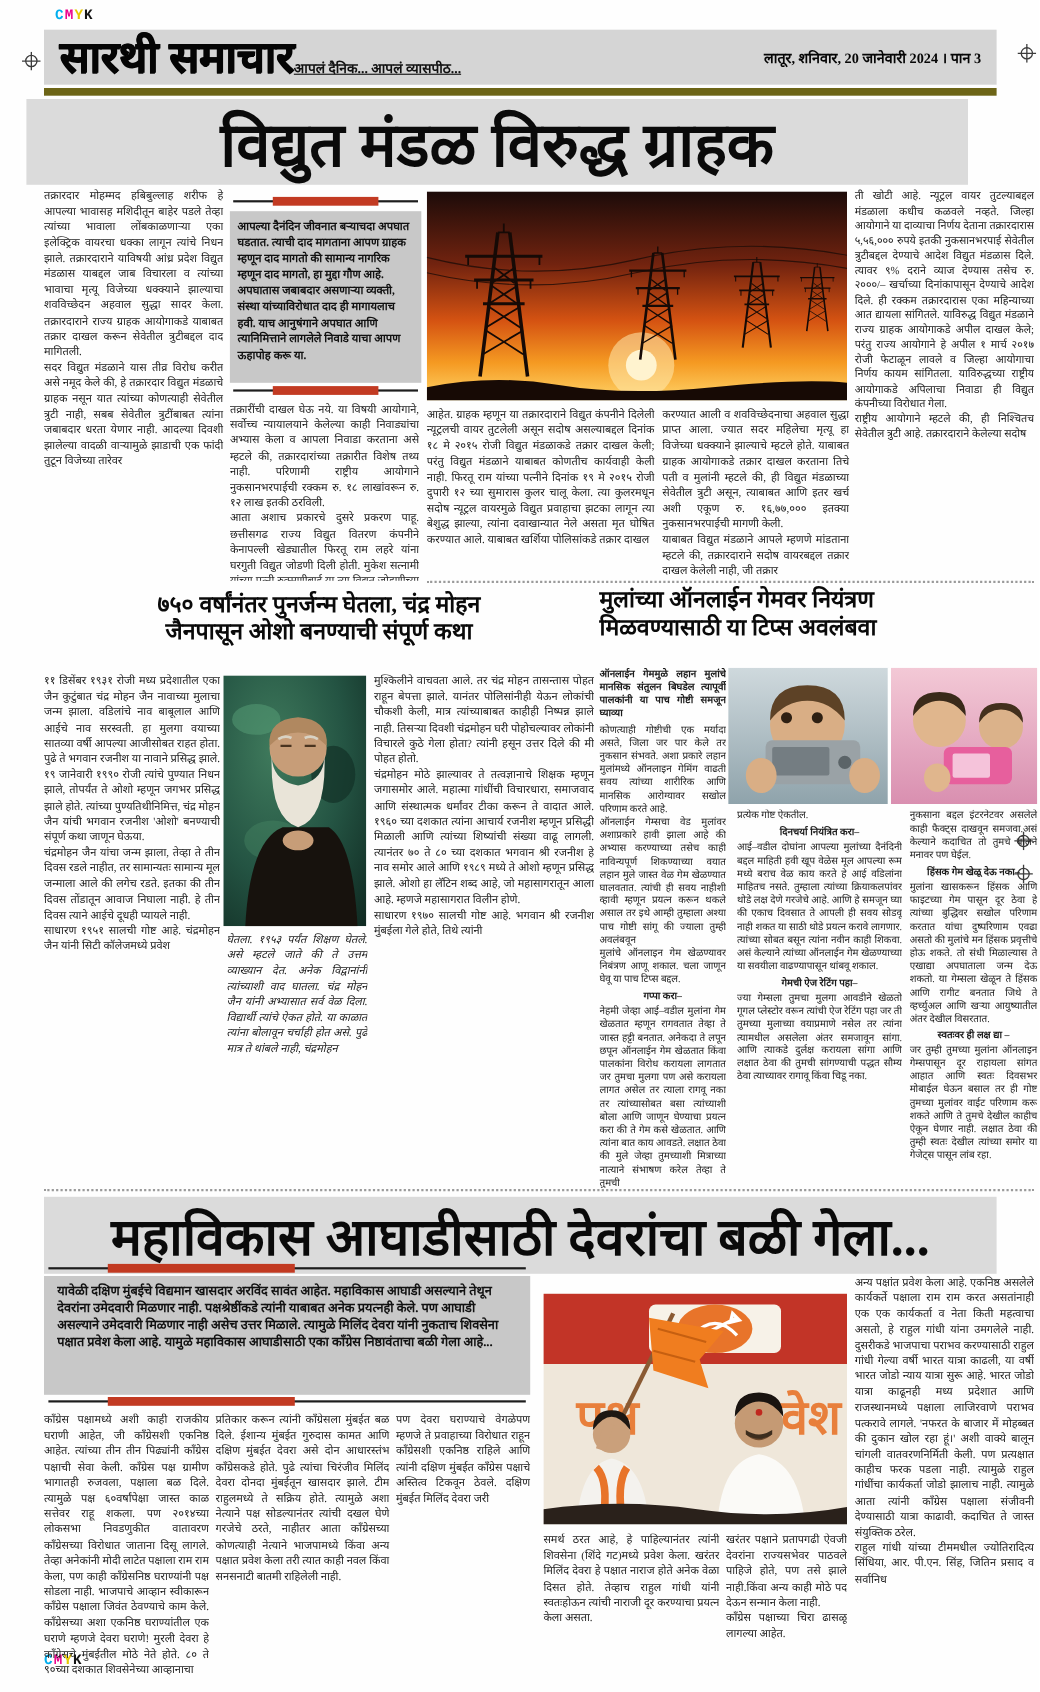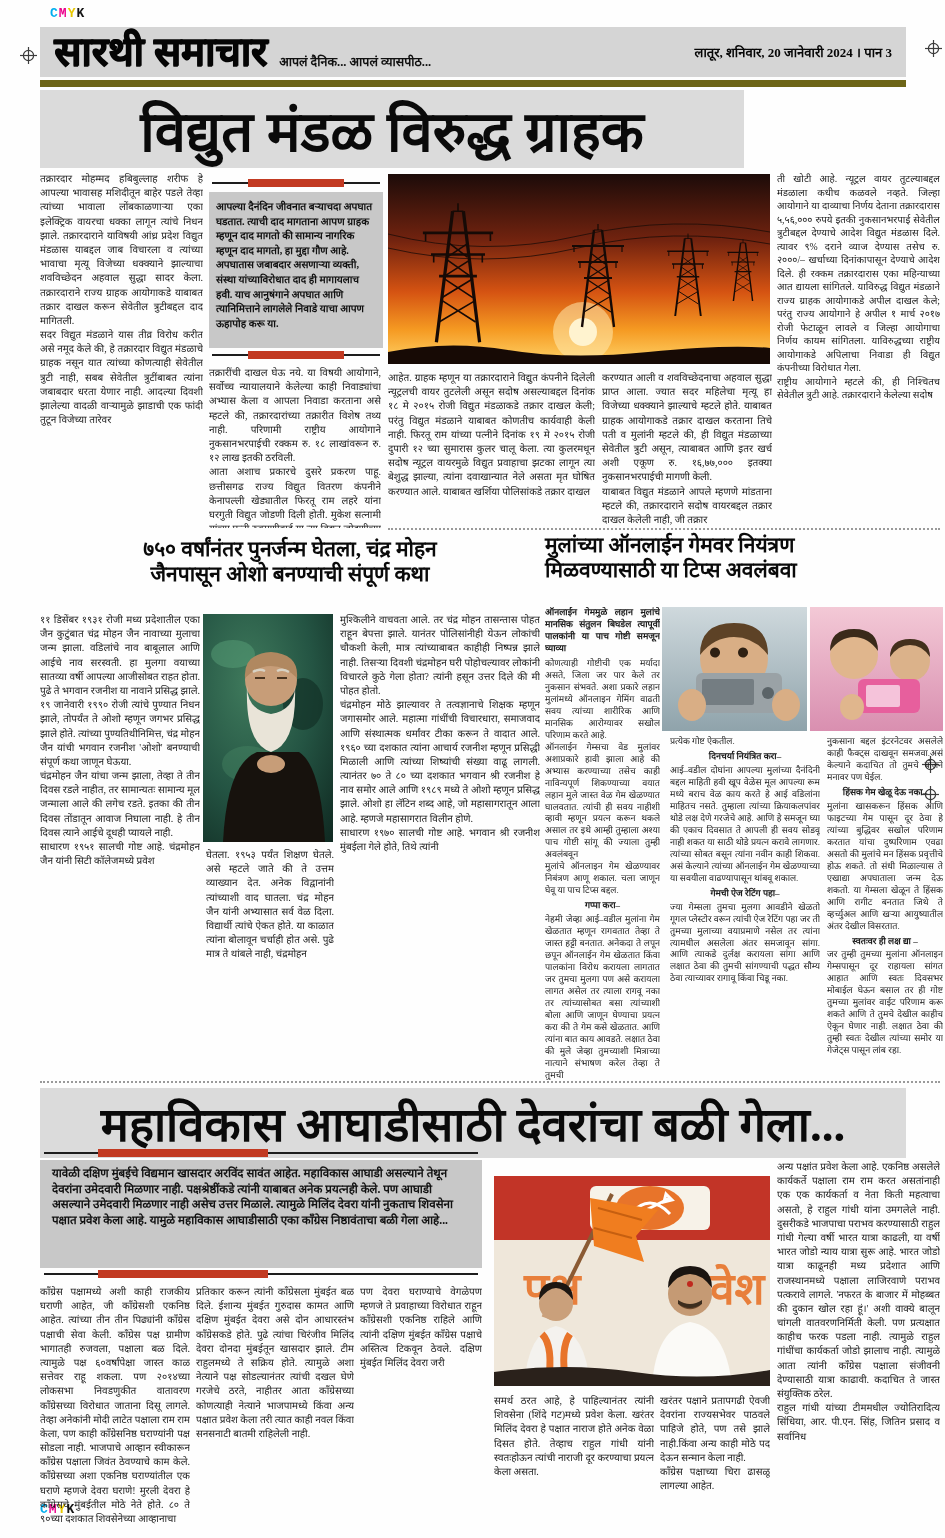--- a/index.html
+++ b/index.html
@@ -2,27 +2,27 @@
 <html><head>
 <meta charset="utf-8">
 <style>
   html,body{margin:0;padding:0;background:#ffffff;}
   .page{position:relative;width:945px;height:1538px;background:#fefefe;
         font-family:"Liberation Serif","DejaVu Serif",serif;color:#161616;overflow:hidden;}
   
   .masthead{position:absolute;left:40px;top:27px;width:866px;height:50px;background:#d5d5d5;
             display:flex;align-items:center;padding:0 14px;box-sizing:border-box;}
   .logo{font-size:40px;font-weight:bold;color:#050505;text-shadow:1px 0 #050505,0 1px #050505;line-height:1;}
-  .tagline{margin-left:12px;align-self:flex-end;padding-bottom:7px;font-size:12.5px;font-weight:bold;color:#111;}
+  .tagline{align-self:flex-end;padding-bottom:7px;font-size:12.5px;font-weight:bold;color:#111;text-decoration:underline;}
   .dateline{margin-left:auto;font-size:13px;font-weight:bold;color:#060606;}
   .rule-olive{position:absolute;left:40px;top:80px;width:866px;height:7px;background:#6d6517;}
   
   .band{position:absolute;background:#dbdbdb;display:flex;align-items:center;justify-content:center;
         font-weight:bold;color:#0a0a0a;}
-  .band1{left:40px;top:90px;width:704px;height:78px;font-size:56px;justify-content:center;}
+  .band1{left:24px;top:90px;width:856px;height:78px;font-size:56px;justify-content:center;}
   .band4{left:40px;top:1088px;width:866px;height:70px;font-size:47px;text-align:right;}
   
   .h2{position:absolute;font-weight:bold;font-size:21px;line-height:1.18;color:#0a0a0a;white-space:pre-line;}
   
   .col{position:absolute;text-align:justify;font-size:10px;line-height:1.42;color:#1b1b1b;
        white-space:pre-line;overflow:hidden;}
   .small{font-size:9px;line-height:1.33;}
   .cbody{text-align:justify;white-space:pre-line;}
   .lead{font-weight:bold;text-align:justify;white-space:pre-line;margin-bottom:3px;}
   .subhead{font-weight:bold;text-align:center;margin:3px 0 2px 0;}
@@ -148,21 +148,21 @@
     <ellipse cx="45" cy="150" rx="26" ry="18" fill="#4d8f6b" opacity="0.35"></ellipse>
     <path d="M20,228 Q24,150 54,138 L96,138 Q118,152 122,228 Z" fill="#17120d"></path>
     <circle cx="68" cy="66" r="26" fill="#c79d78"></circle>
     <path d="M42,64 Q40,40 68,38 Q96,40 94,64 Q82,52 68,52 Q54,52 42,64" fill="#b08860"></path>
     <path d="M44,72 Q42,130 68,138 Q94,130 92,72 Q92,96 68,100 Q44,96 44,72" fill="#e9e4d8"></path>
     <path d="M52,64 L62,64 M74,64 L84,64" stroke="#4a3420" stroke-width="2"></path>
     <path d="M50,58 Q56,54 62,57 M74,57 Q80,54 86,58" stroke="#d8d2c4" stroke-width="2.5" fill="none"></path>
     <ellipse cx="68" cy="150" rx="14" ry="9" fill="#c79d78"></ellipse>
   </svg>
 
-  <div class="col" style="left:206px;top:848px;width:128px;height:232px;">घेतला. १९५३ पर्यंत शिक्षण घेतले. असे म्हटले जाते की ते उत्तम व्याख्यान देत. अनेक विद्वानांनी त्यांच्याशी वाद घातला. चंद्र मोहन जैन यांनी अभ्यासात सर्व वेळ दिला. विद्यार्थी त्यांचे ऐकत होते. या काळात त्यांना बोलावून चर्चाही होत असे. पुढे मात्र ते थांबले नाही, चंद्रमोहन</div>
+  <div class="col" style="left:206px;top:848px;width:128px;height:232px;font-style:italic;">घेतला. १९५३ पर्यंत शिक्षण घेतले. असे म्हटले जाते की ते उत्तम व्याख्यान देत. अनेक विद्वानांनी त्यांच्याशी वाद घातला. चंद्र मोहन जैन यांनी अभ्यासात सर्व वेळ दिला. विद्यार्थी त्यांचे ऐकत होते. या काळात त्यांना बोलावून चर्चाही होत असे. पुढे मात्र ते थांबले नाही, चंद्रमोहन</div>
   <div class="col" style="left:340px;top:613px;width:200px;height:467px;">मुश्किलीने वाचवता आले. तर चंद्र मोहन तासन्तास पोहत राहून बेपत्ता झाले. यानंतर पोलिसांनीही येऊन लोकांची चौकशी केली, मात्र त्यांच्याबाबत काहीही निष्पन्न झाले नाही. तिसऱ्या दिवशी चंद्रमोहन घरी पोहोचल्यावर लोकांनी विचारले कुठे गेला होता? त्यांनी हसून उत्तर दिले की मी पोहत होतो.
 चंद्रमोहन मोठे झाल्यावर ते तत्वज्ञानाचे शिक्षक म्हणून जगासमोर आले. महात्मा गांधींची विचारधारा, समाजवाद आणि संस्थात्मक धर्मांवर टीका करून ते वादात आले. १९६० च्या दशकात त्यांना आचार्य रजनीश म्हणून प्रसिद्धी मिळाली आणि त्यांच्या शिष्यांची संख्या वाढू लागली. त्यानंतर ७० ते ८० च्या दशकात भगवान श्री रजनीश हे नाव समोर आले आणि १९८९ मध्ये ते ओशो म्हणून प्रसिद्ध झाले. ओशो हा लॅटिन शब्द आहे, जो महासागरातून आला आहे. म्हणजे महासागरात विलीन होणे.
 साधारण १९७० सालची गोष्ट आहे. भगवान श्री रजनीश मुंबईला गेले होते, तिथे त्यांनी</div>
 
   <div class="h2" style="left:545px;top:533px;width:400px;">मुलांच्या ऑनलाईन गेमवर नियंत्रण
 मिळवण्यासाठी या टिप्स अवलंबवा</div>
 
   <div class="col small" style="left:545px;top:607px;width:115px;height:473px;white-space:normal;">
     <div class="lead">ऑनलाईन गेममुळे लहान मुलांचे मानसिक संतुलन बिघडेल त्यापूर्वी पालकांनी या पाच गोष्टी समजून घ्याव्या</div>
     <div class="cbody">कोणत्याही गोष्टीची एक मर्यादा असते, जिला जर पार केले तर नुकसान संभवते. अशा प्रकारे लहान मुलांमध्ये ऑनलाइन गेमिंग वाढती सवय त्यांच्या शारीरिक आणि मानसिक आरोग्यावर सखोल परिणाम करते आहे.

